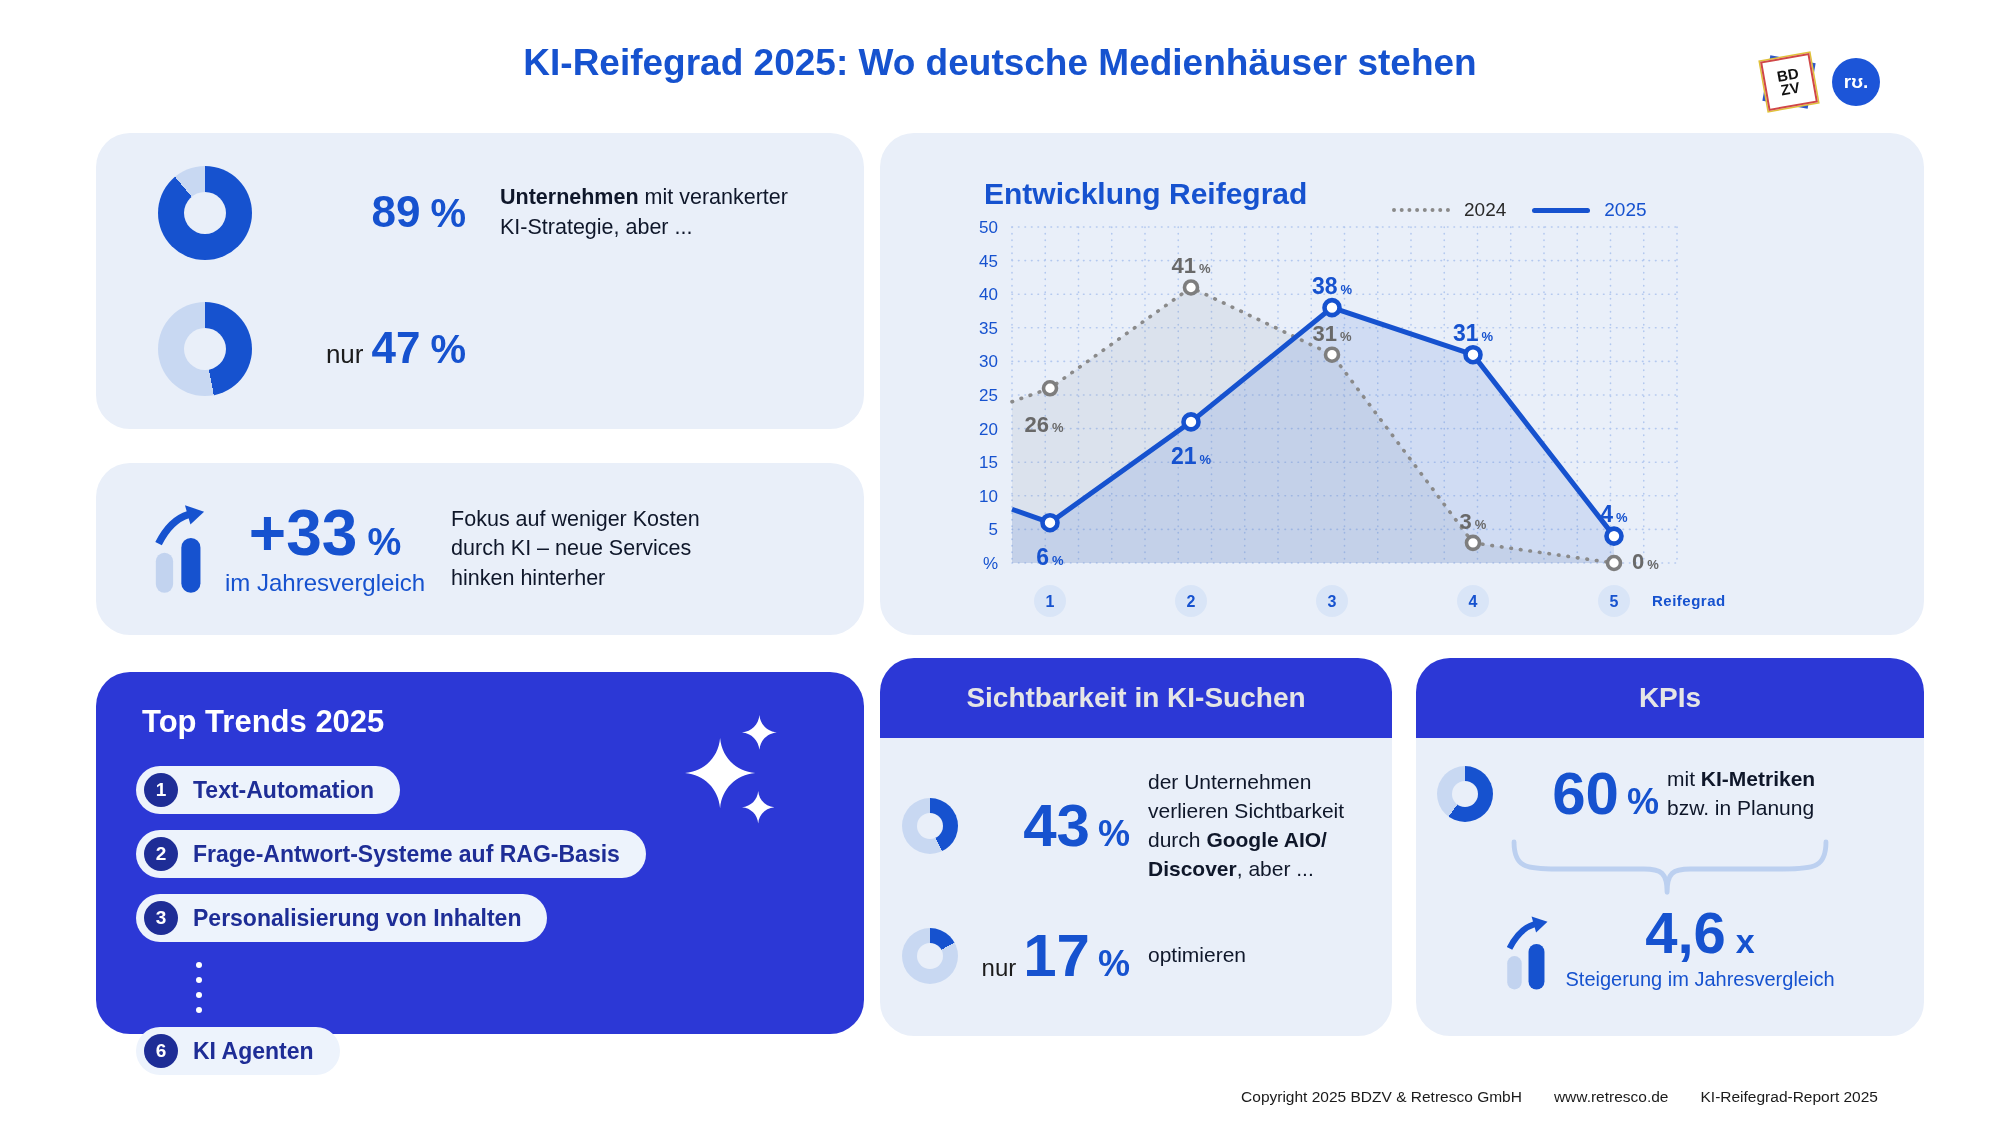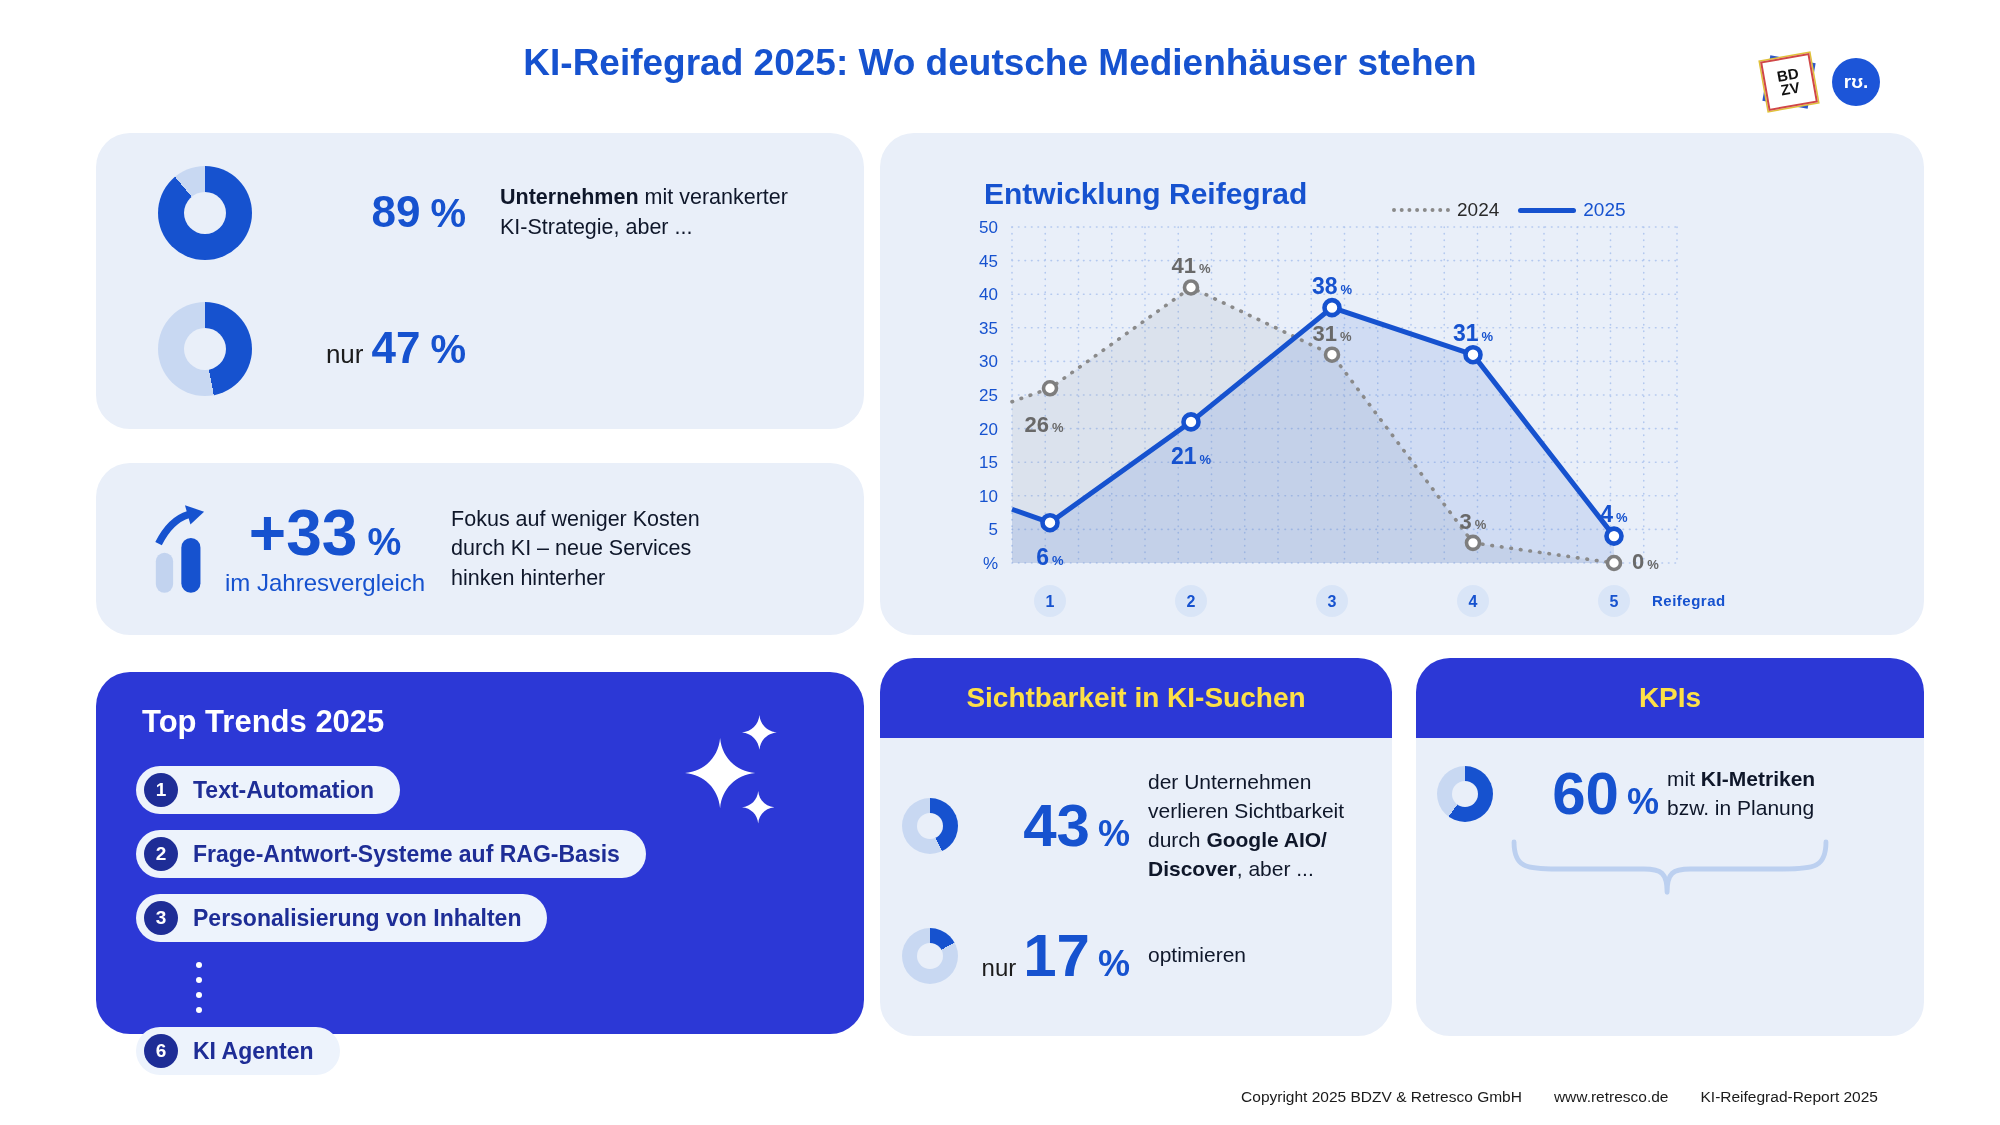--- a/index.html
+++ b/index.html
@@ -63,21 +63,21 @@
   .pill-num{width:34px;height:34px;border-radius:50%;background:var(--navy);color:#fff;
     font-weight:700;font-size:19px;display:flex;align-items:center;justify-content:center;flex:none}
   .pill-label{font-size:23px;font-weight:700;color:var(--navy);white-space:nowrap}
   .pill-list{display:flex;flex-direction:column;align-items:flex-start}
   .vdots{display:flex;flex-direction:column;gap:9px;margin:4px 0 14px 60px}
   .vdots span{width:6px;height:6px;border-radius:50%;background:#fff}
   .sparkles{position:absolute;right:84px;top:43px}
   
   #card-chart{left:880px;top:133px;width:1044px;height:502px}
   .chart-title{position:absolute;left:104px;top:44px;font-size:30px;font-weight:700;color:var(--accent)}
-  .chart-legend{position:absolute;left:512px;top:66px;display:flex;align-items:center;gap:7px}
+  .chart-legend{position:absolute;left:512px;top:66px;display:flex;align-items:center;gap:14px}
   .leg-dotted{width:58px;border-top:4.5px dotted #8a8a8a}
   .leg-solid{width:58px;height:5px;border-radius:3px;background:var(--accent)}
   .leg-label{font-size:19px;color:#2a2a2a}
   .leg-label.blue{color:var(--accent);}
   #chart-svg{position:absolute;left:40px;top:80px}
   .grid{stroke:#b3c8ef;stroke-width:1.6;stroke-dasharray:0.5,6;stroke-linecap:round}
   .line-s2024{fill:none;stroke:#8a8a8a;stroke-width:3.6;stroke-dasharray:0.6,9;stroke-linecap:round}
   .line-s2025{fill:none;stroke:var(--accent);stroke-width:5}
   .area-s2024{fill:#8796ad;opacity:.14}
   .area-s2025{fill:#537cd2;opacity:.16}
@@ -86,21 +86,21 @@
   .lab-s2024{fill:#696969;font-size:22px;font-weight:700}
   .lab-s2025{fill:var(--accent);font-size:23px;font-weight:700}
   .lab-pct{font-size:13px}
   .ylab{fill:var(--accent);font-size:17px}
   .xpill{fill:#d9e5f7}
   .xlab{fill:var(--accent);font-size:16px;font-weight:700}
   .axlab{fill:var(--accent);font-size:15px;font-weight:700;letter-spacing:.5px}
   
   .hdr-card{overflow:hidden;display:flex;flex-direction:column}
   .card-header{height:80px;background:var(--royal);display:flex;align-items:center;justify-content:center;
-    color:#fde047;font-size:28px;font-weight:700;flex:none}
+    color:#e5e5e5;font-size:28px;font-weight:700;flex:none}
   #card-visibility{left:880px;top:658px;width:512px;height:378px}
   #card-visibility .body{padding:30px 24px 0 22px;display:flex;flex-direction:column;gap:42px}
   #card-visibility .donut{width:56px;height:56px;--ring:15px;margin-right:14px}
   #card-visibility .stat-value{width:158px;margin-right:18px}
   #card-visibility .v-big{font-size:60px}
   #card-visibility .v-unit{font-size:36px;margin-left:8px}
   #card-visibility .v-prefix{font-size:24px;margin-right:7px}
   #card-visibility .stat-text{font-size:21px}
   #card-kpis{left:1416px;top:658px;width:508px;height:378px}
   #card-kpis .body{padding-top:26px}
@@ -334,20 +334,35 @@
         <span class="v-unit">%</span>
       </div>
       <div class="stat-text"><span>mit </span><b>KI-Metriken</b><span>
 bzw. in Planung</span></div>
     </div>
     <div class="brace-wrap">
       <svg width="330" height="62" viewBox="0 0 330 64" fill="none">
         <path d="M4,4 C4,30 16,32 48,32 L138,32 C156,32 162,36 162,56 M326,4 C326,30 314,32 282,32 L186,32 C168,32 162,36 162,56" stroke="#bcd0f0" stroke-width="5" stroke-linecap="round"></path>
       </svg>
     </div>
+    <div class="kpi-growth">
+      <svg width="44" height="76" viewBox="0 0 56 100">
+        <rect x="2" y="54" width="19" height="44" rx="9.5" fill="#c2d3ef"></rect>
+        <rect x="30" y="38" width="21" height="60" rx="10.5" fill="#1652cf"></rect>
+        <path d="M5,44 Q18,18 38,12" stroke="#1652cf" stroke-width="8" fill="none"></path>
+        <polygon points="34,2 55,9 40,23" fill="#1652cf"></polygon>
+      </svg>
+      <div class="growth-col">
+        <div class="kpi-x-value">
+          <span class="kpi-x-big">4,6</span>
+          <span class="kpi-x-unit">x</span>
+        </div>
+        <div class="kpi-x-caption">Steigerung im Jahresvergleich</div>
+      </div>
+    </div>
   </div>
 </div>
 
 <div class="footer">
   <span>Copyright 2025 BDZV &amp; Retresco GmbH</span>
   <span>www.retresco.de</span>
   <span>KI-Reifegrad-Report 2025</span>
 </div>
 
 </body></html>

